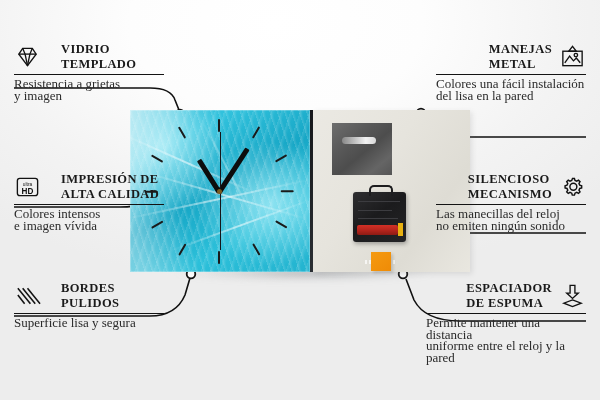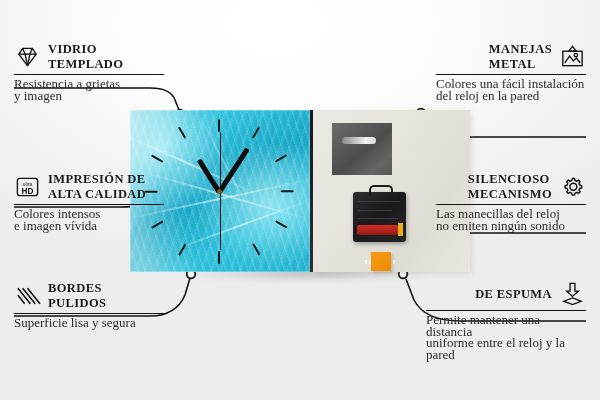--- a/index.html
+++ b/index.html
@@ -61,21 +61,21 @@
   .foam-pad{
     position:absolute;left:58px;top:142px;width:20px;height:19px;
     background:linear-gradient(140deg,#f59a11,#ef8b06);box-shadow:2px 2px 3px rgba(0,0,0,.16);
   }
   .tick{position:absolute;background:#1a1a1a;border-radius:1px;transform-origin:50% 50%;}
   .hand{position:absolute;background:#0d0d0d;transform-origin:0% 50%;border-radius:1px;}
   .sec-hand{position:absolute;background:#15151a;transform-origin:50% 0%;width:1px;}
   .hand-cap{position:absolute;width:5px;height:5px;border-radius:50%;background:#7a5a20;box-shadow:0 0 2px rgba(0,0,0,.5);}
   
   .callout{position:absolute;}
-  .co-title{font-weight:bold;font-size:12.5px;letter-spacing:.4px;color:#1a1a1a;line-height:14.5px;}
+  .co-title{font-weight:bold;font-size:12.5px;letter-spacing:.4px;color:#1a1a1a;line-height:14.5px;margin-left:13px;}
   .co-rule{height:1.4px;background:#131313;margin:3px 0 3px 0;}
   .co-desc{font-size:13px;line-height:11.5px;color:#2a2a2a;}
   .left .co-title,.left .co-desc{text-align:left;}
   .right .co-title,.right .co-desc{}
   .co-head{display:flex;align-items:center;gap:7px;}
   .left .co-head{justify-content:flex-start;}
   .right .co-head{justify-content:flex-end;}
   .ic{width:27px;height:26px;flex:0 0 27px;position:relative;}
   .ic svg{display:block;width:27px;height:26px;}
   svg.leader{position:absolute;left:0;top:0;width:600px;height:400px;pointer-events:none;}
@@ -225,21 +225,21 @@
               <path d="M14,2 L10,7 L18,7 Z"></path>
               <rect x="4" y="7" width="20" height="15"></rect>
               <path d="M6,19 L11,12 L15,17 L18,14 L22,19"></path>
               <circle cx="17.5" cy="11" r="1.8"></circle>
             </g>
           </svg>
       </span>
     </div>
     <div class="co-rule"></div>
     <div class="co-desc">Colores una fácil instalación</div>
-    <div class="co-desc">del reloj en la pared</div>
+    <div class="co-desc">del lisa en la pared</div>
   </div>
 
   <div class="callout right" style="left:436px;top:172px;width:150px;">
     <div class="co-head">
       <span>
         <div class="co-title">SILENCIOSO</div>
         <div class="co-title">MECANISMO</div>
       </span>
       <span class="ic">
         <svg viewBox="0 0 28 26">
@@ -251,20 +251,21 @@
       </span>
     </div>
     <div class="co-rule"></div>
     <div class="co-desc">Las manecillas del reloj</div>
     <div class="co-desc">no emiten ningún sonido</div>
   </div>
 
   <div class="callout right" style="left:426px;top:281px;width:160px;">
     <div class="co-head">
       <span>
+        <div class="co-title">ESPACIADOR</div>
         <div class="co-title">DE ESPUMA</div>
       </span>
       <span class="ic">
         <svg viewBox="0 0 28 26">
             <g fill="none" stroke="#121212" stroke-width="1.4">
               <path d="M11.5,2 L16.5,2 L16.5,10 L20,10 L14,15.5 L8,10 L11.5,10 Z"></path>
               <path d="M14,17 L23,20.5 L14,24 L5,20.5 Z"></path>
             </g>
           </svg>
       </span>

